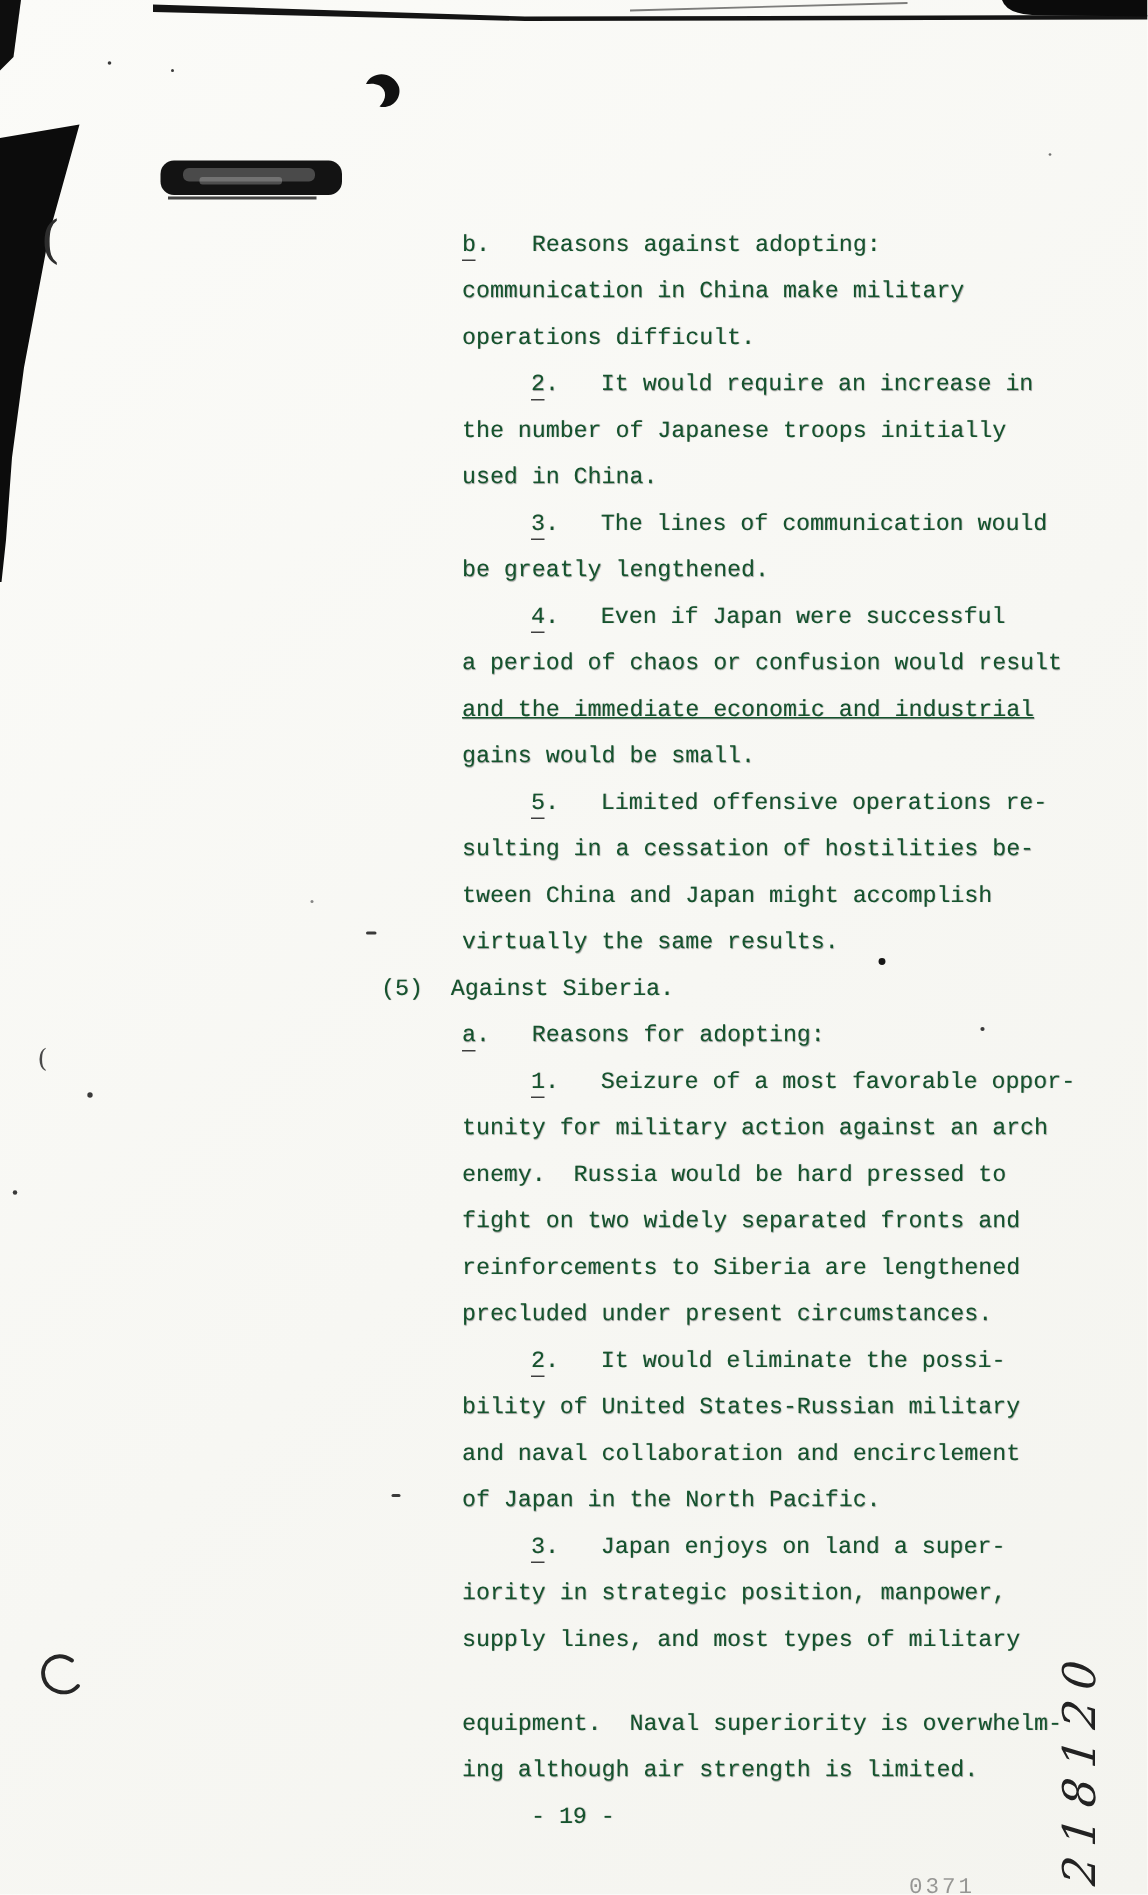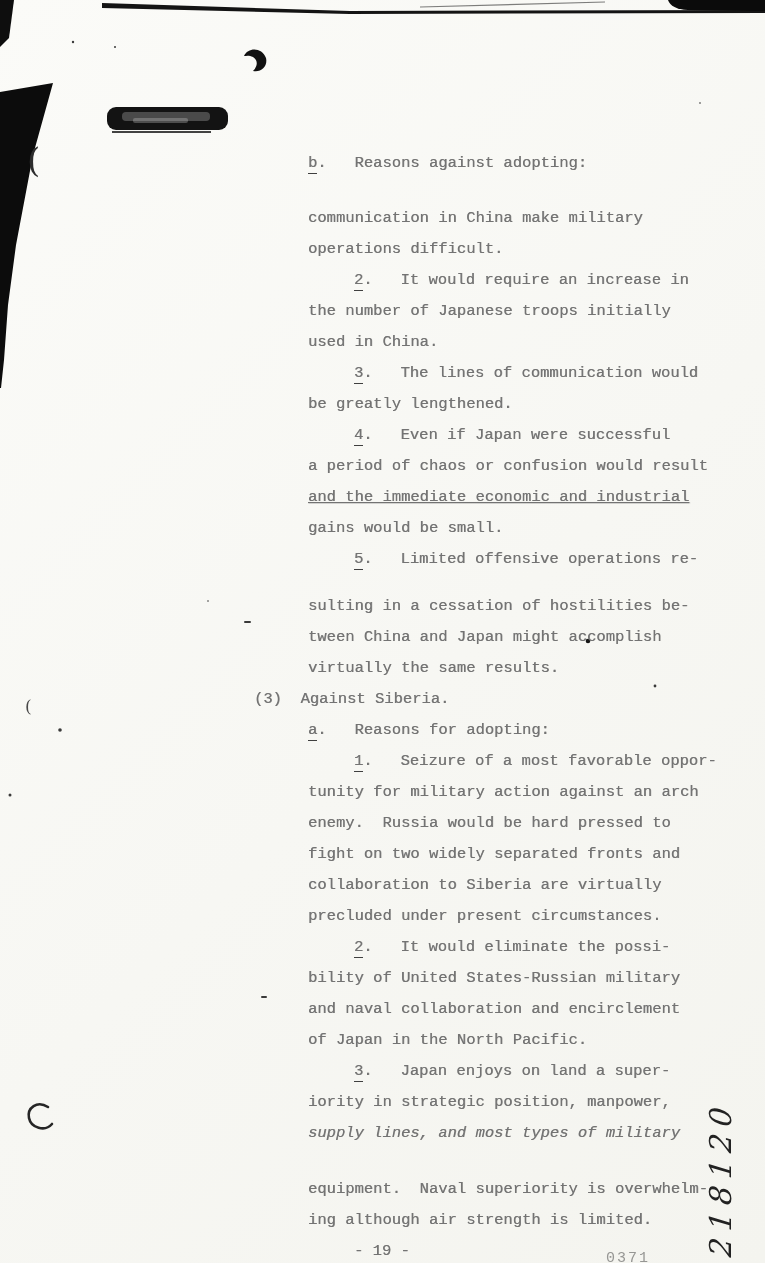--- a/index.html
+++ b/index.html
@@ -22,21 +22,21 @@
   }
   .typewritten {
     position: absolute;
     left: 254px;
     top: 148px;
     width: 500px;
   }
   .line {
     font-size: 15.5px;
     line-height: 31px;
-    color: #737373;
+    color: #14532d;
     white-space: pre;
     text-shadow: 0.4px 0.4px 0.6px rgba(40,40,40,0.45);
     letter-spacing: 0px;
   }
   .line .u {
     border-bottom: 1.5px solid #3f3f3f;
     padding-bottom: 1px;
   }
   .paren-mark {
     position: absolute;
@@ -107,50 +107,50 @@
     <circle cx="700" cy="103" r="0.9" opacity="0.7"></circle>
     <circle cx="208" cy="601" r="1.0" opacity="0.6"></circle>
   </g>
 </svg>
 
 <div class="paren-mark paren-1">(</div>
 <div class="paren-mark paren-2">(</div>
 
 <div class="typewritten">
     <div class="line" style="padding-left: 54px;"><span class="u">b</span><span>.   Reasons against adopting:</span></div>
-    <div class="line" style="padding-left: 54px; margin-top: 24px;"><span>communication in China make military</span></div>
+    <div class="line" style="padding-left: 54px;"><span>communication in China make military</span></div>
     <div class="line" style="padding-left: 54px;"><span>operations difficult.</span></div>
     <div class="line" style="padding-left: 100px;"><span class="u">2</span><span>.   It would require an increase in</span></div>
     <div class="line" style="padding-left: 54px;"><span>the number of Japanese troops initially</span></div>
     <div class="line" style="padding-left: 54px;"><span>used in China.</span></div>
     <div class="line" style="padding-left: 100px;"><span class="u">3</span><span>.   The lines of communication would</span></div>
     <div class="line" style="padding-left: 54px;"><span>be greatly lengthened.</span></div>
     <div class="line" style="padding-left: 100px;"><span class="u">4</span><span>.   Even if Japan were successful</span></div>
     <div class="line" style="padding-left: 54px;"><span>a period of chaos or confusion would result</span></div>
     <div class="line" style="padding-left: 54px; text-decoration: underline;"><span>and the immediate economic and industrial</span></div>
     <div class="line" style="padding-left: 54px;"><span>gains would be small.</span></div>
     <div class="line" style="padding-left: 100px;"><span class="u">5</span><span>.   Limited offensive operations re-</span></div>
-    <div class="line" style="padding-left: 54px; margin-top: 16px;"><span>sulting in a cessation of hostilities be-</span></div>
+    <div class="line" style="padding-left: 54px;"><span>sulting in a cessation of hostilities be-</span></div>
     <div class="line" style="padding-left: 54px;"><span>tween China and Japan might accomplish</span></div>
     <div class="line" style="padding-left: 54px;"><span>virtually the same results.</span></div>
-    <div class="line" style="padding-left: 0px;"><span>(3)  Against Siberia.</span></div>
+    <div class="line" style="padding-left: 0px;"><span>(5)  Against Siberia.</span></div>
     <div class="line" style="padding-left: 54px;"><span class="u">a</span><span>.   Reasons for adopting:</span></div>
     <div class="line" style="padding-left: 100px;"><span class="u">1</span><span>.   Seizure of a most favorable oppor-</span></div>
     <div class="line" style="padding-left: 54px;"><span>tunity for military action against an arch</span></div>
     <div class="line" style="padding-left: 54px; font-family: Liberation Mono, monospace;"><span>enemy.  Russia would be hard pressed to</span></div>
     <div class="line" style="padding-left: 54px;"><span>fight on two widely separated fronts and</span></div>
-    <div class="line" style="padding-left: 54px;"><span>collaboration to Siberia are virtually</span></div>
+    <div class="line" style="padding-left: 54px;"><span>reinforcements to Siberia are lengthened</span></div>
     <div class="line" style="padding-left: 54px;"><span>precluded under present circumstances.</span></div>
     <div class="line" style="padding-left: 100px;"><span class="u">2</span><span>.   It would eliminate the possi-</span></div>
     <div class="line" style="padding-left: 54px;"><span>bility of United States-Russian military</span></div>
     <div class="line" style="padding-left: 54px;"><span>and naval collaboration and encirclement</span></div>
     <div class="line" style="padding-left: 54px;"><span>of Japan in the North Pacific.</span></div>
     <div class="line" style="padding-left: 100px;"><span class="u">3</span><span>.   Japan enjoys on land a super-</span></div>
     <div class="line" style="padding-left: 54px;"><span>iority in strategic position, manpower,</span></div>
-    <div class="line" style="padding-left: 54px; font-style: italic;"><span>supply lines, and most types of military</span></div>
+    <div class="line" style="padding-left: 54px;"><span>supply lines, and most types of military</span></div>
     <div class="line" style="padding-left: 54px; margin-top: 25px;"><span>equipment.  Naval superiority is overwhelm-</span></div>
     <div class="line" style="padding-left: 54px;"><span>ing although air strength is limited.</span></div>
     <div class="line" style="padding-left: 100px;"><span>- 19 -</span></div>
   </div>
 
 <div class="handwritten-note">218120</div>
 
 <div class="bottom-faint-mark">0371</div>
 
 </body></html>

